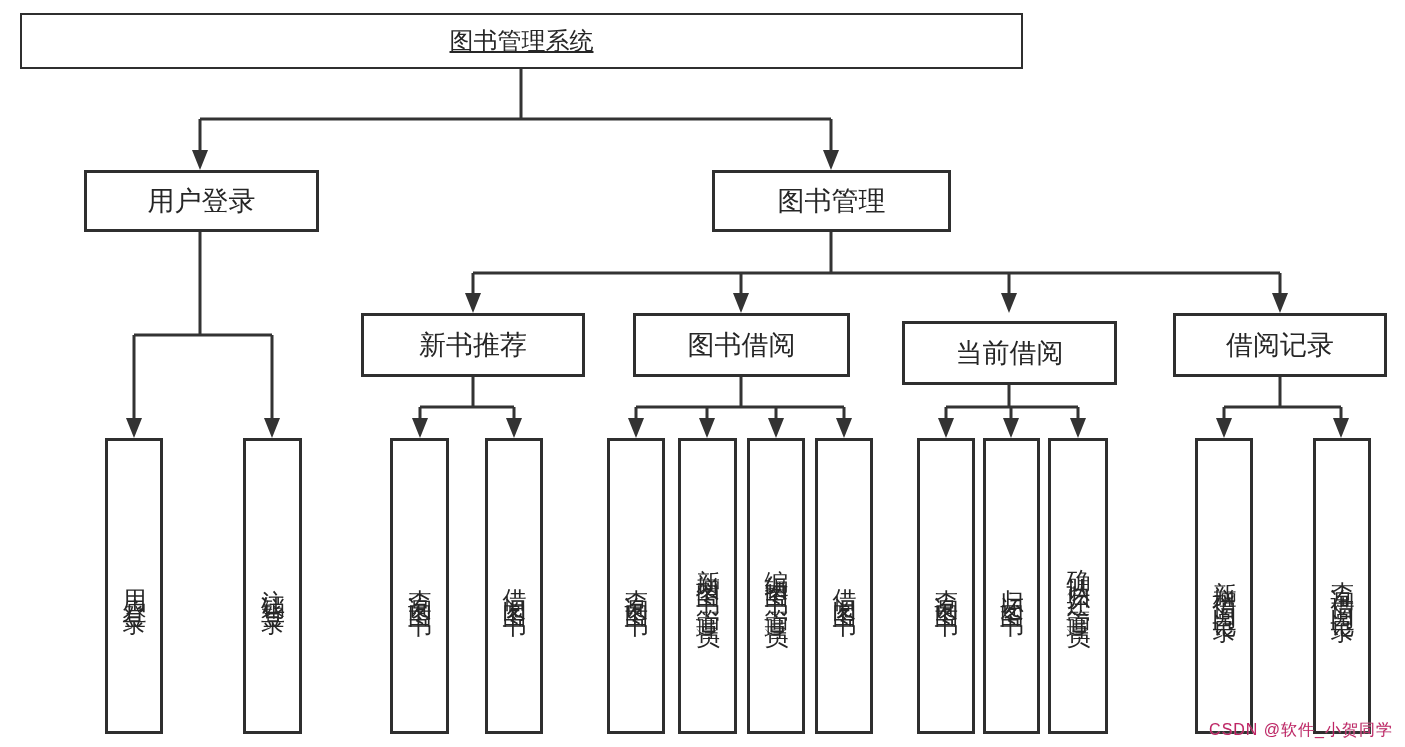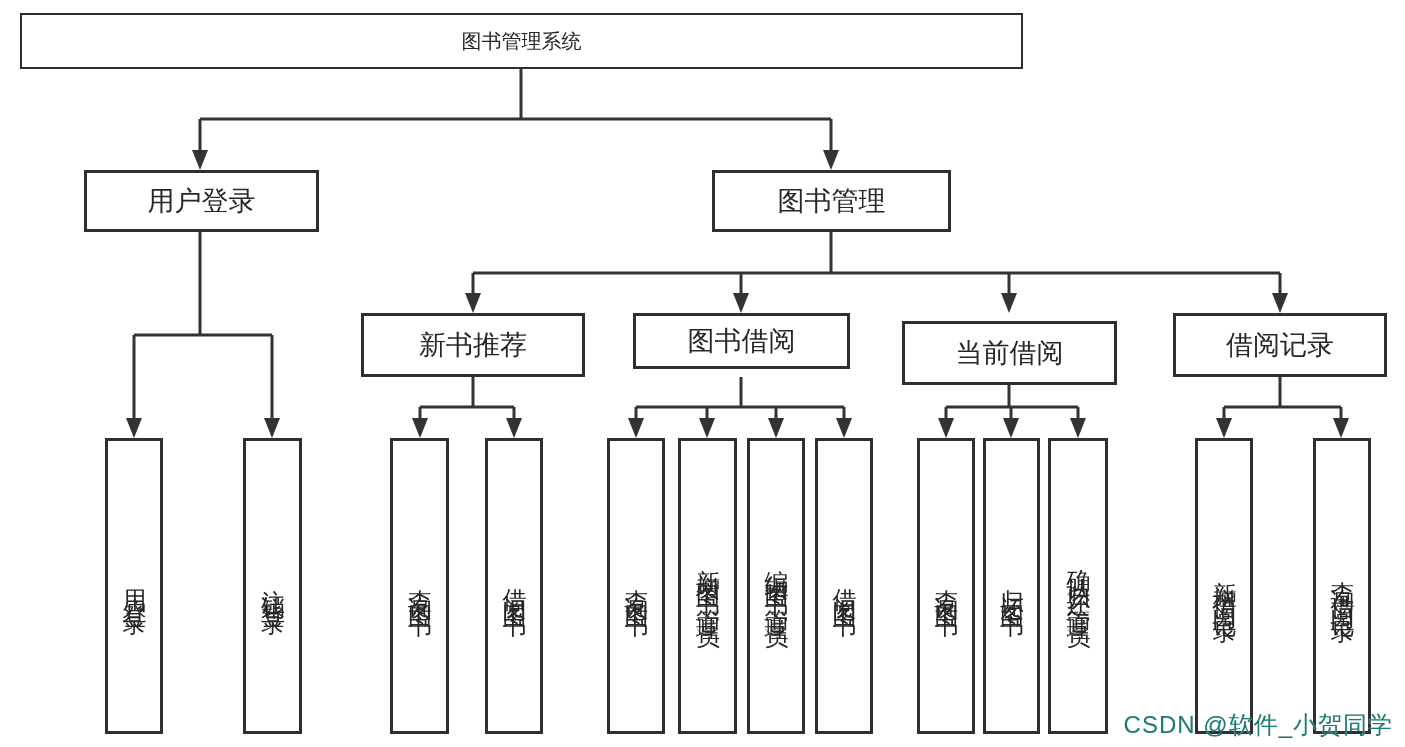--- a/index.html
+++ b/index.html
@@ -21,35 +21,35 @@
     box-sizing:border-box;
     background:#ffffff;
     border:3px solid #2f2f2f;
     display:flex;
     align-items:center;
     justify-content:center;
     z-index:2;
     text-align:center;
     line-height:1.2;
   }
-  .box.root{border-width:2px;font-size:20px;}
+  .box.root{border-width:2px;font-size:24px;text-decoration:underline;}
   .box.h2{font-size:27px;}
   .vbox{font-size:24px;}
   .vbox .vtext{
     writing-mode:vertical-rl;
     text-orientation:mixed;
     letter-spacing:8px;
     white-space:nowrap;
   }
   .watermark{
     position:absolute;
     right:12px;bottom:6px;
     z-index:3;
-    font-size:24px;
-    color:#0f766e;
+    font-size:16px;
+    color:#be185d;
     opacity:.95;
     letter-spacing:1px;
     text-shadow:0 0 1px #dddddd;
   }
 </style>
 </head>
 <body>
 
 <div class="stage">
 
@@ -92,21 +92,21 @@
       <polygon points="1333,418 1349,418 1341,438"></polygon>
     </g>
   </svg>
 
   <div class="box root" style="left:20px;top:13px;width:1003px;height:56px">图书管理系统</div>
 
   <div class="box h2" style="left:84px;top:170px;width:235px;height:62px">用户登录</div>
   <div class="box h2" style="left:361px;top:313px;width:224px;height:64px">新书推荐</div>
 
   <div class="box h2" style="left:712px;top:170px;width:239px;height:62px">图书管理</div>
-  <div class="box h2" style="left:633px;top:313px;width:217px;height:56px">图书借阅</div>
+  <div class="box h2" style="left:633px;top:313px;width:217px;height:64px">图书借阅</div>
   <div class="box h2" style="left:902px;top:321px;width:215px;height:64px">当前借阅</div>
   <div class="box h2" style="left:1173px;top:313px;width:214px;height:64px">借阅记录</div>
 
   <div class="box vbox" style="left:105px;top:438px;width:58px;height:296px">
     <span class="vtext">用户登录</span>
   </div>
   <div class="box vbox" style="left:243px;top:438px;width:59px;height:296px">
     <span class="vtext">注销登录</span>
   </div>
 

